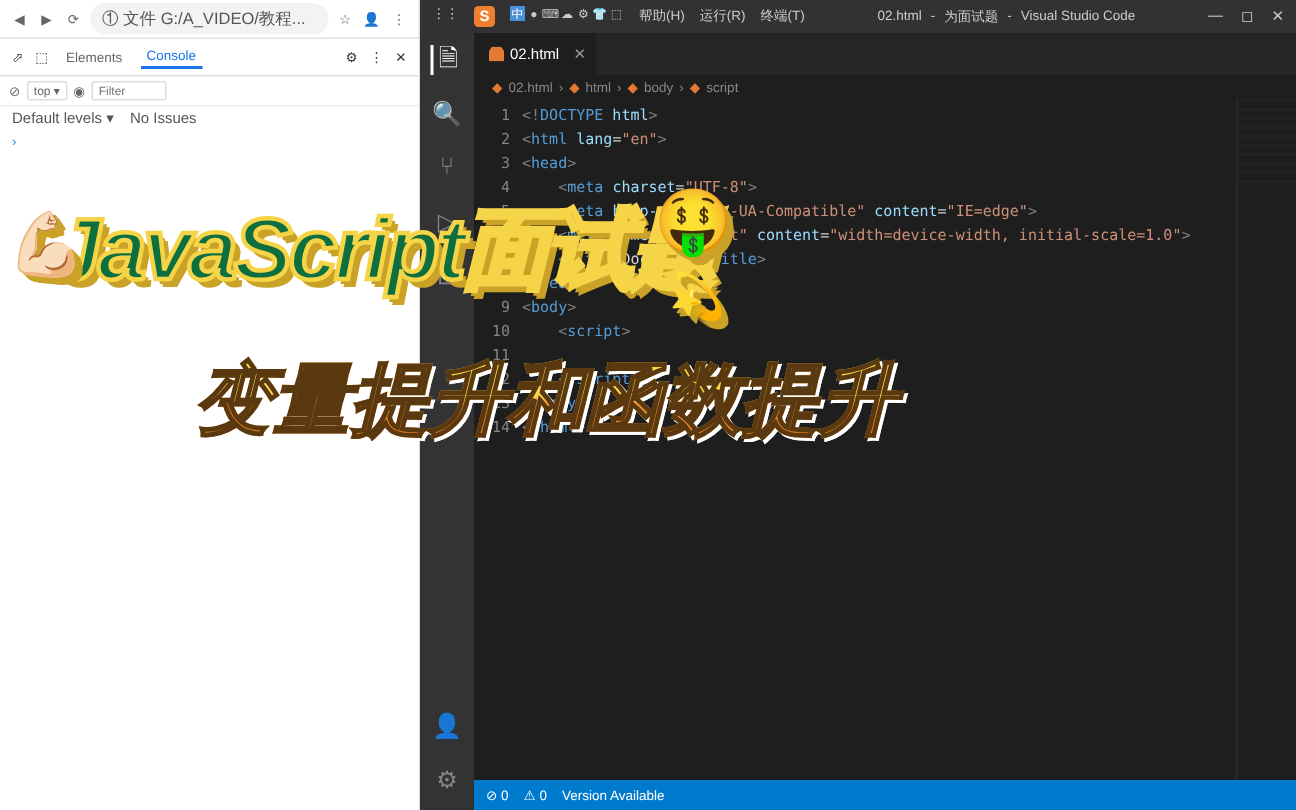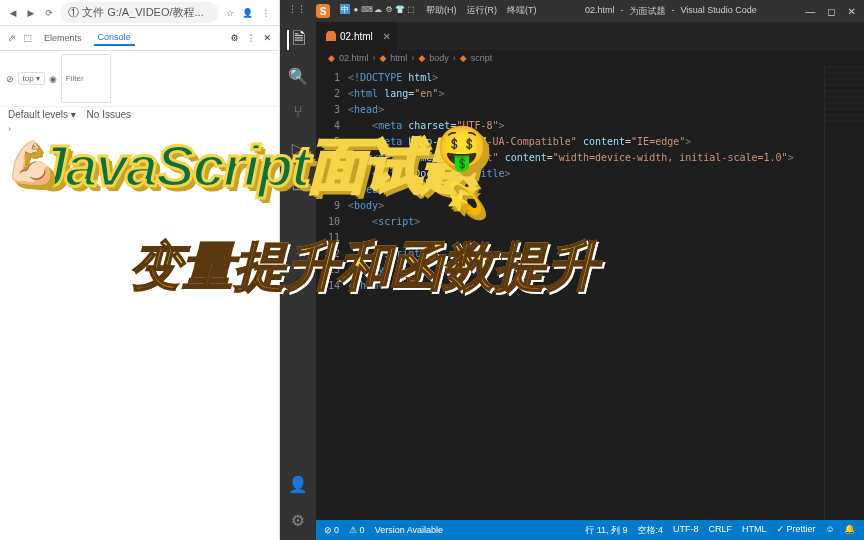--- a/index.html
+++ b/index.html
@@ -83,21 +83,21 @@
       color: #666;
     }
     .dt-select {
       border: 1px solid #ddd;
       padding: 1px 4px;
       font-size: 8px;
       border-radius: 2px;
     }
     .dt-filter {
       border: 1px solid #ddd;
-      padding: 19px 4px;
+      padding: 1px 4px;
       font-size: 8px;
       border-radius: 2px;
       width: 50px;
     }
     .devtools-row { padding: 2px 8px; font-size: 10px; color: #555; }
     .console-prompt { color: #367cf1; padding: 2px 8px; }
     
     
     .vscode-panel {
       flex: 1;
@@ -386,30 +386,20 @@
           <div class="minimap">
               <div class="minimap-content"></div>
             </div>
         </div>
         <div class="statusbar">
           <div class="statusbar-left">
             <span>⊘ 0</span>
             <span>⚠ 0</span>
             <span>Version Available</span>
           </div>
-          <div class="statusbar-right">
-            <span>行 11, 列 9</span>
-            <span>空格:4</span>
-            <span>UTF-8</span>
-            <span>CRLF</span>
-            <span>HTML</span>
-            <span>✓ Prettier</span>
-            <span>☺</span>
-            <span>🔔</span>
-          </div>
         </div>
       </div>
     </div>
   </div>
 </div>
 
 <div class="overlay-title1">
   <span class="emoji flex">💪🏻</span>
   <span>JavaScript面试题</span>
   <span class="emoji money">🤑</span>

